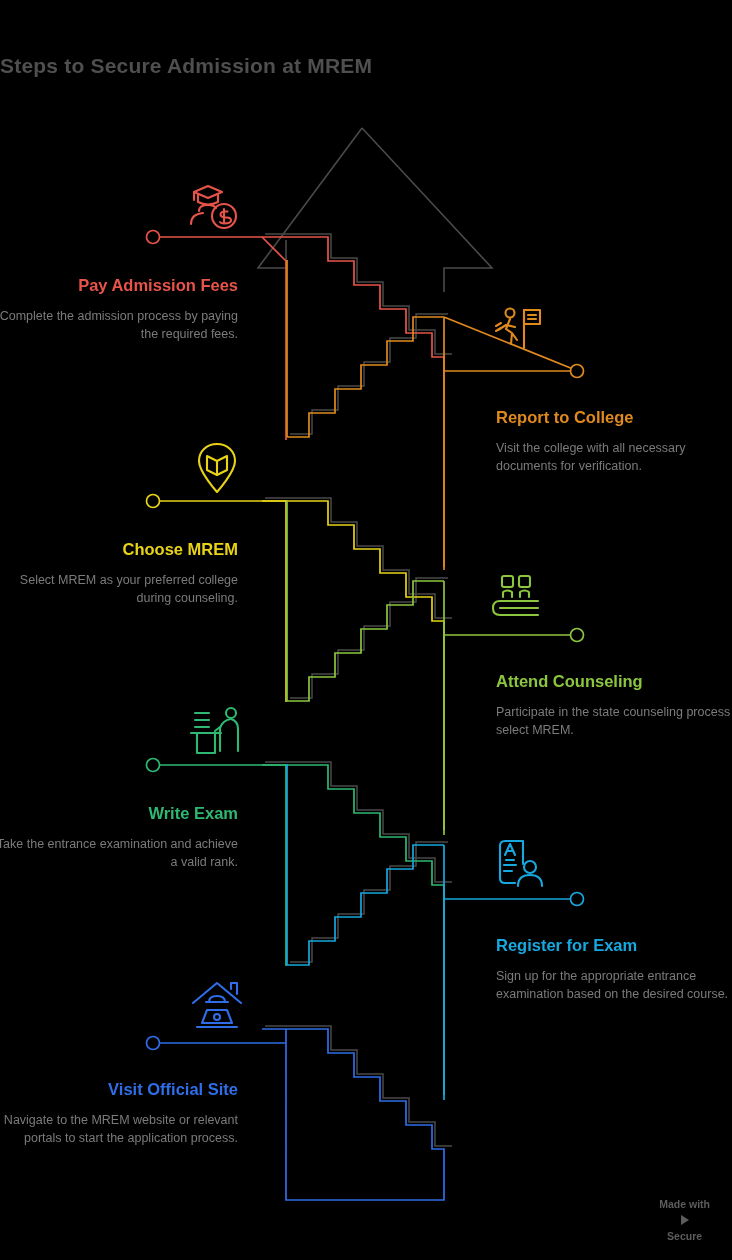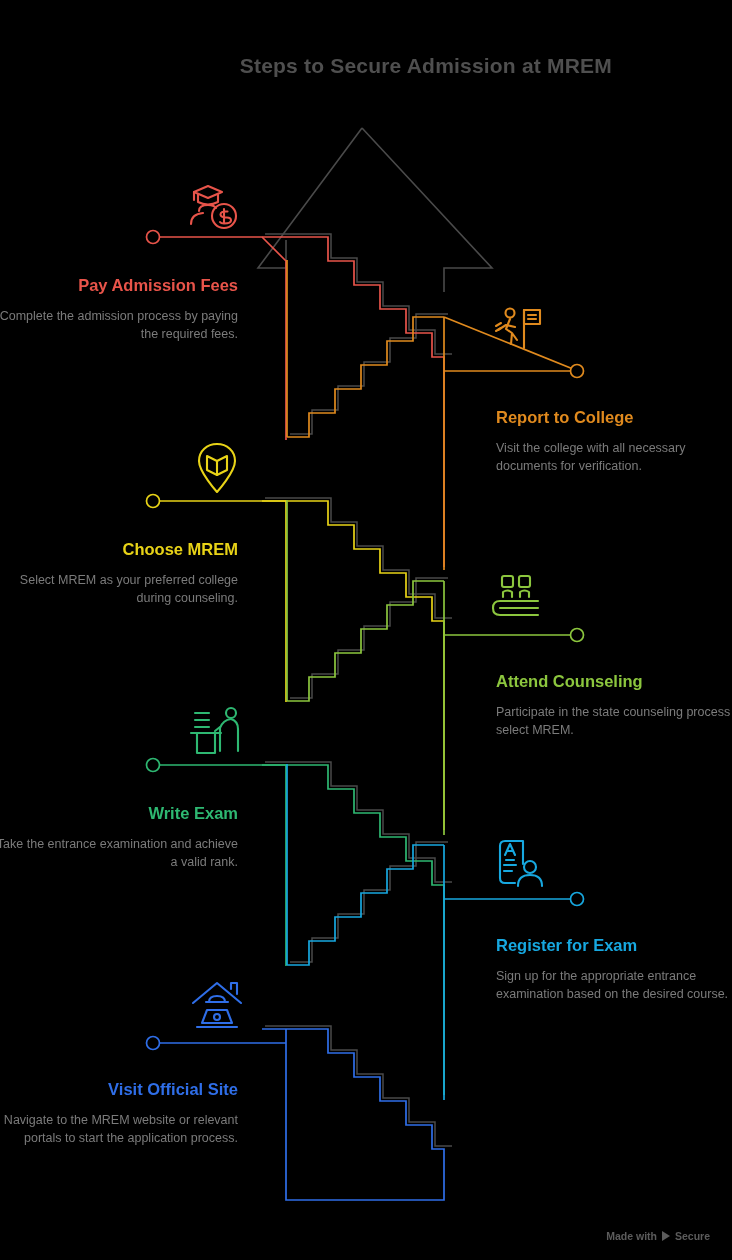--- a/index.html
+++ b/index.html
@@ -19,21 +19,21 @@
     position: absolute;
     left: 0; top: 0;
     width: 732px;
     height: 1260px;
   }
   #title {
     position: absolute;
     left: 0;
     top: 54px;
     width: 612px;
-    text-align: right;
+    text-align: left;
     font-size: 21px;
     font-weight: bold;
     color: #4f4f4f;
     letter-spacing: 0.2px;
   }
   svg.diagram {
     position: absolute;
     left: 0; top: 0;
     width: 732px;
     height: 1260px;
@@ -67,20 +67,21 @@
   #footer {
     position: absolute;
     right: 22px;
     bottom: 18px;
     font-size: 10.5px;
     font-weight: bold;
     color: #5c5c5c;
     display: flex;
     align-items: center;
     gap: 5px;
+    flex-direction: column;
   }
   #footer .play {
     width: 0; height: 0;
     border-left: 8px solid #5c5c5c;
     border-top: 5px solid transparent;
     border-bottom: 5px solid transparent;
     display: inline-block;
   }
 </style>
 </head>

